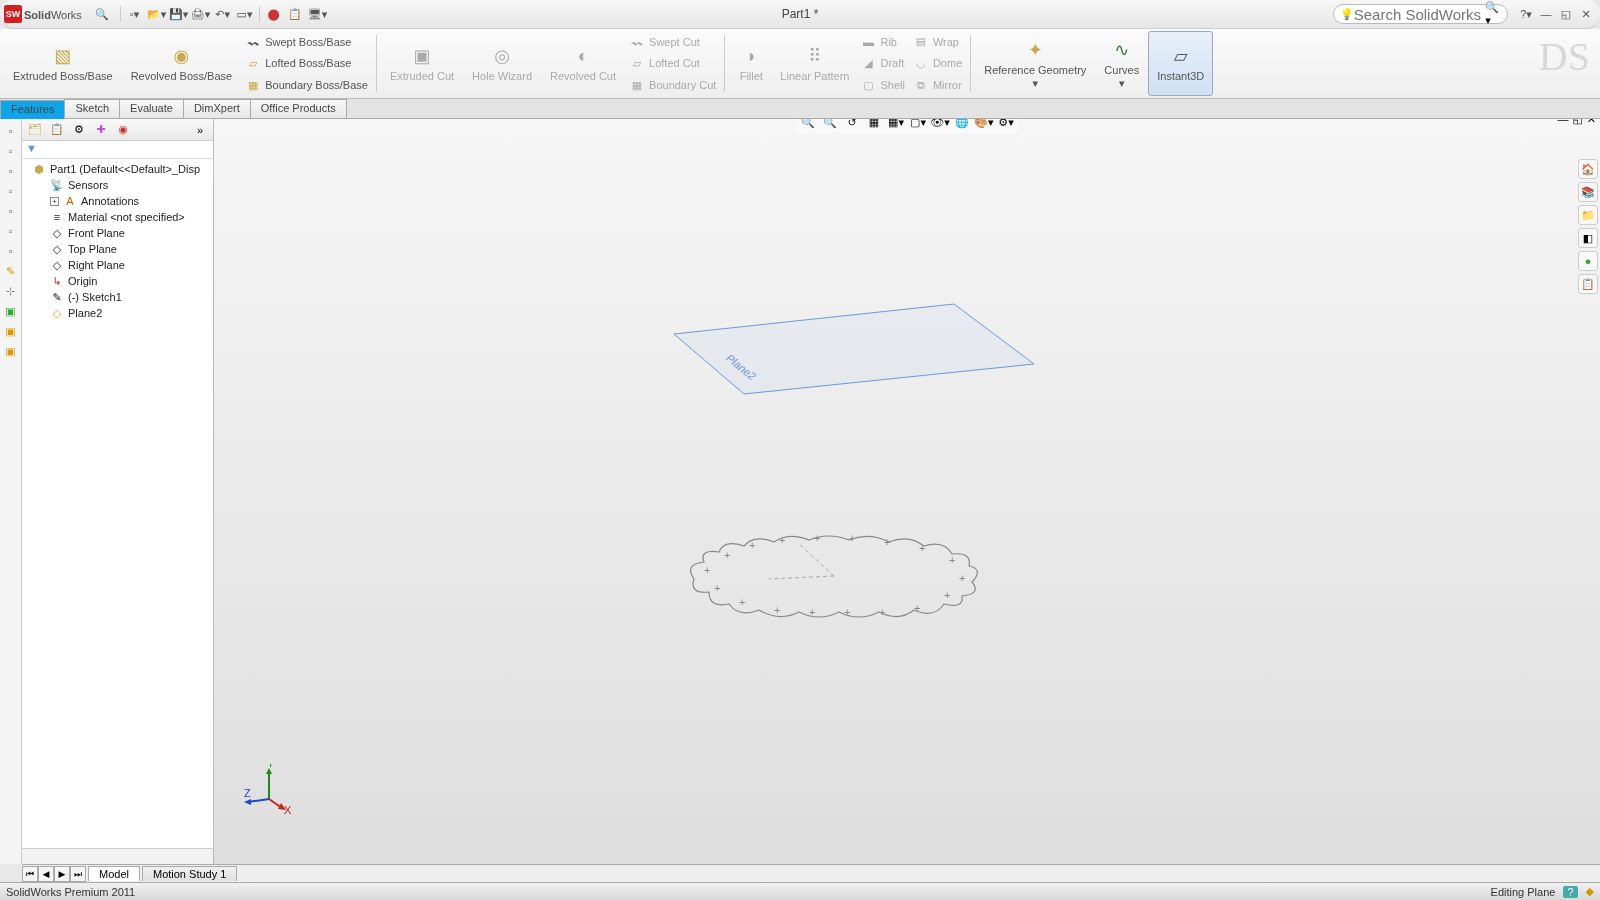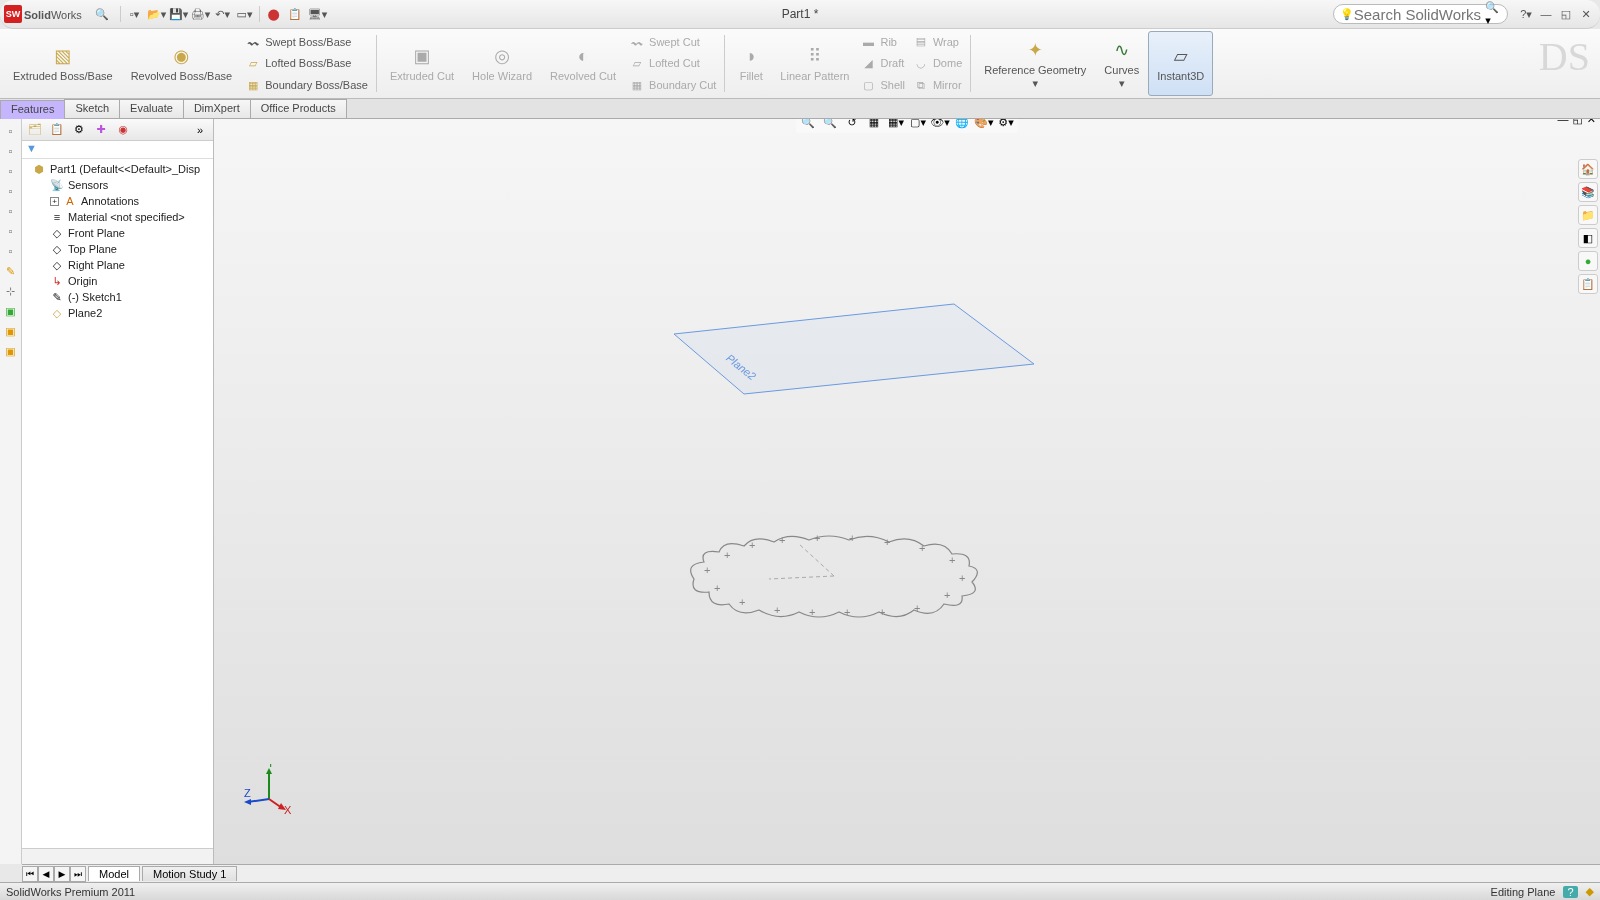--- a/index.html
+++ b/index.html
@@ -31,21 +31,21 @@
 .rcol { display:flex; flex-direction:column; justify-content:space-around; }
 .rrow { display:flex; align-items:center; gap:4px; padding:1px 4px; color:#555; }
 .rrow.disabled { color:#aaa; }
 .rrow .ico { width:16px; height:16px; }
 .rsep { width:1px; background:#ccc; margin:4px 4px; }
 .ds-logo { position:absolute; right:10px; top:4px; font-size:40px; color:#d8d8d8; font-family:Georgia,serif; }
 
 
 .tabstrip { height:20px; background:#e3e3e3; border-bottom:1px solid #aaa; display:flex; }
 .tab { padding:2px 10px; background:linear-gradient(#f7f7f7,#e7e7e7); border:1px solid #aaa; border-bottom:none; margin-right:-1px; color:#444; }
-.tab.active { background:#c4b5fd; font-weight:normal; position:relative; top:1px; }
+.tab.active { background:#0ea5e9; font-weight:normal; position:relative; top:1px; }
 
 
 .main { position:absolute; top:119px; left:0; right:0; bottom:36px; display:flex; }
 .left-rail { width:22px; background:#f4f4f4; border-right:1px solid #ccc; display:flex; flex-direction:column; align-items:center; gap:4px; padding-top:4px; }
 .left-rail .ico { width:16px; height:16px; color:#777; }
 .fm-panel { width:192px; background:#fff; border-right:1px solid #bbb; display:flex; flex-direction:column; }
 .fm-tabs { height:22px; background:linear-gradient(#fafafa,#e8e8e8); border-bottom:1px solid #ccc; display:flex; align-items:center; padding:0 4px; gap:4px; }
 .fm-tabs .ico { width:18px; height:18px; }
 .fm-filter { height:18px; border-bottom:1px solid #ddd; padding:1px 4px; }
 .tree { flex:1; overflow:auto; padding:2px 0; }

